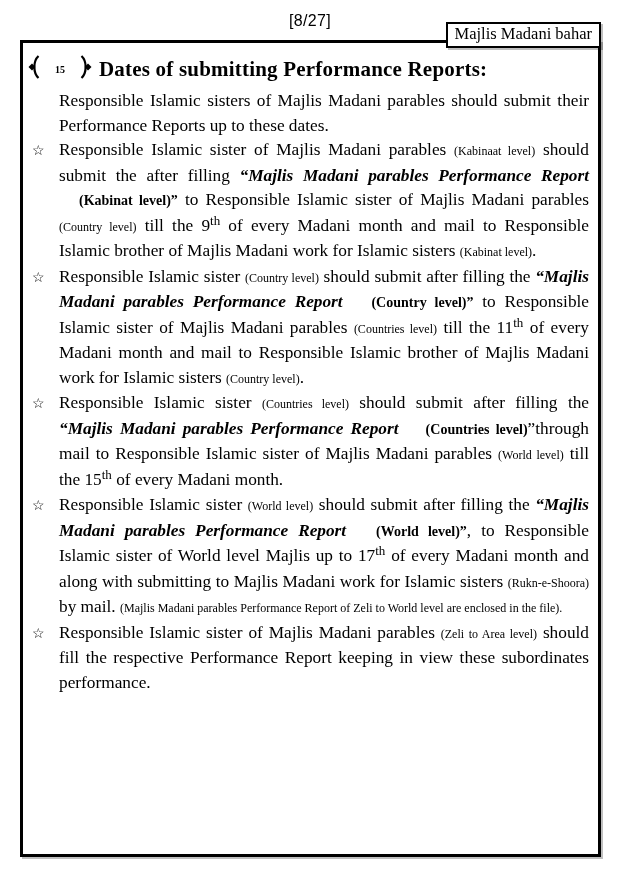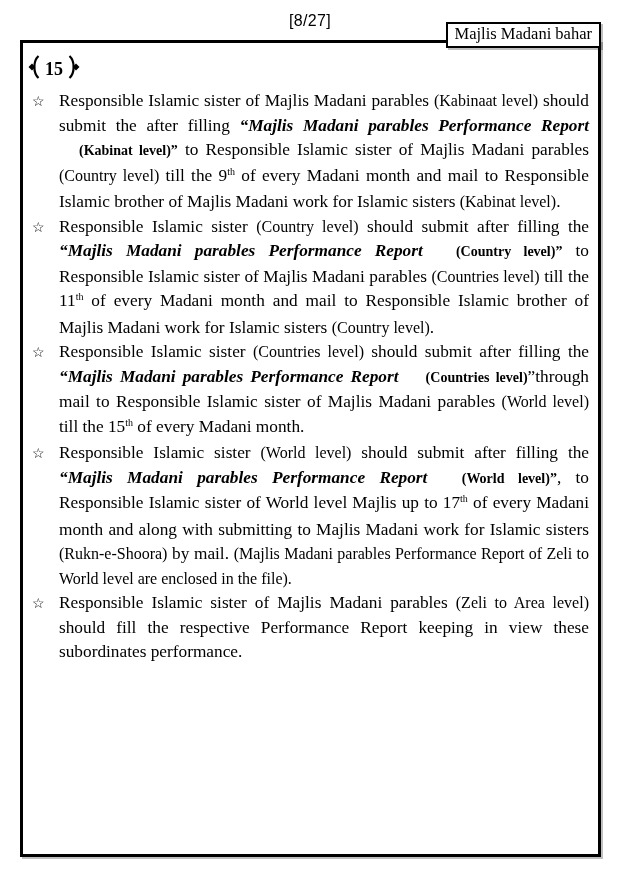--- a/index.html
+++ b/index.html
@@ -19,33 +19,33 @@
     padding:0 7px 2px 7px; font-size:16.5px;
     box-shadow:2px 2px 0 rgba(0,0,0,0.25);
   }
   .frame {
     position:absolute; left:20px; top:40px; width:581px; height:817px;
     box-sizing:border-box; border:3px solid #000; background:#fff;
     box-shadow:2px 2px 0 rgba(0,0,0,0.25);
   }
   .heading { display:flex; align-items:center; margin:12px 8px 6px 5px; }
   .ornament { flex:0 0 auto; display:inline-block; }
-  .h-num { font-weight:bold; font-size:18px; margin:0 4px;text-align:right; }
+  .h-num { font-weight:bold; font-size:10px; margin:0 14px;text-align:right; }
   .h-title { font-weight:bold; font-size:21px; margin-left:7px; letter-spacing:0.2px; white-space:nowrap; }
   .doc-body {
     margin:0 9px 0 36px; font-size:17.3px; line-height:24.5px;
     text-align:justify; text-justify:inter-word;
   }
   .para { position:relative; margin:0; }
   .marker { position:absolute; left:-27px; top:1px; font-size:14px; }
   .seg-n  { }
-  .seg-s  { font-size:16px; }
+  .seg-s  { font-size:12px; }
   .seg-b  { font-weight:bold;font-style:italic; }
   .seg-bs { font-weight:bold; font-size:14px;margin-left:20px; }
-  .seg-sup{ font-size:10px; position:relative; top:-6px; }
+  .seg-sup{ font-size:13px; position:relative; top:-6px; }
 </style>
 </head>
 <body>
 
 <div class="page-number">[8/27]</div>
 
 <div class="badge">Majlis Madani bahar</div>
 
 <div class="frame">
   <div class="heading">
@@ -55,22 +55,24 @@
         <path d="M0.5 12 L4 8.5 L7.5 12 L4 15.5 Z" fill="#000"></path>
       </svg>
     </span>
     <span class="h-num">15</span>
     <span class="ornament">
       <svg width="13" height="24" viewBox="0 0 13 24" aria-hidden="true">
         <path d="M2.5 1 C8 6,8 18,2.5 23" fill="none" stroke="#000" stroke-width="2.2"></path>
         <path d="M12.5 12 L9 8.5 L5.5 12 L9 15.5 Z" fill="#000"></path>
       </svg>
     </span>
+    <span class="h-title">Dates of submitting Performance Reports:</span>
   </div>
 
   <div class="doc-body" id="doc-body">
+      <div class="para"><span class="seg-n">Responsible Islamic sisters of Majlis Madani parables should submit their Performance Reports up to these dates.</span></div>
       <div class="para"><span class="marker">☆</span><span class="seg-n">Responsible Islamic sister of Majlis Madani parables </span><span class="seg-s">(Kabinaat level)</span><span class="seg-n"> should submit the after filling </span><span class="seg-b">“Majlis Madani parables Performance Report </span><span class="seg-bs">(Kabinat level)”</span><span class="seg-n"> to Responsible Islamic sister of Majlis Madani parables </span><span class="seg-s">(Country level)</span><span class="seg-n"> till the 9</span><span class="seg-sup">th</span><span class="seg-n"> of every Madani month and  mail to Responsible Islamic brother of Majlis Madani work for Islamic sisters </span><span class="seg-s">(Kabinat level)</span><span class="seg-n">.</span></div>
       <div class="para"><span class="marker">☆</span><span class="seg-n">Responsible Islamic sister </span><span class="seg-s">(Country level)</span><span class="seg-n"> should submit after filling the </span><span class="seg-b">“Majlis Madani parables Performance Report </span><span class="seg-bs">(Country level)”</span><span class="seg-n"> to Responsible Islamic sister of Majlis Madani parables </span><span class="seg-s">(Countries level)</span><span class="seg-n"> till the 11</span><span class="seg-sup">th</span><span class="seg-n"> of every Madani month and mail to Responsible Islamic brother of Majlis Madani work for Islamic sisters </span><span class="seg-s">(Country level)</span><span class="seg-n">.</span></div>
       <div class="para"><span class="marker">☆</span><span class="seg-n">Responsible Islamic sister </span><span class="seg-s">(Countries level)</span><span class="seg-n"> should submit after filling the </span><span class="seg-b">“Majlis Madani parables Performance Report </span><span class="seg-bs">(Countries level)</span><span class="seg-n">”through mail to Responsible Islamic sister of Majlis Madani parables </span><span class="seg-s">(World level)</span><span class="seg-n"> till the 15</span><span class="seg-sup">th</span><span class="seg-n"> of every Madani month.</span></div>
       <div class="para"><span class="marker">☆</span><span class="seg-n">Responsible Islamic sister </span><span class="seg-s">(World level)</span><span class="seg-n"> should submit after filling the </span><span class="seg-b">“Majlis Madani parables Performance Report </span><span class="seg-bs">(World level)”</span><span class="seg-n">, to Responsible Islamic sister of World level Majlis up to 17</span><span class="seg-sup">th</span><span class="seg-n"> of every Madani month and along with submitting  to Majlis Madani work for Islamic sisters </span><span class="seg-s">(Rukn-e-Shoora)</span><span class="seg-n"> by mail. </span><span class="seg-s">(Majlis Madani parables Performance Report of Zeli to World level are enclosed in the file).</span></div>
       <div class="para"><span class="marker">☆</span><span class="seg-n">Responsible Islamic sister of Majlis Madani parables </span><span class="seg-s">(Zeli to Area level)</span><span class="seg-n"> should fill the respective Performance Report keeping in view these subordinates performance.</span></div>
     </div>
 </div>
 
 </body></html>

